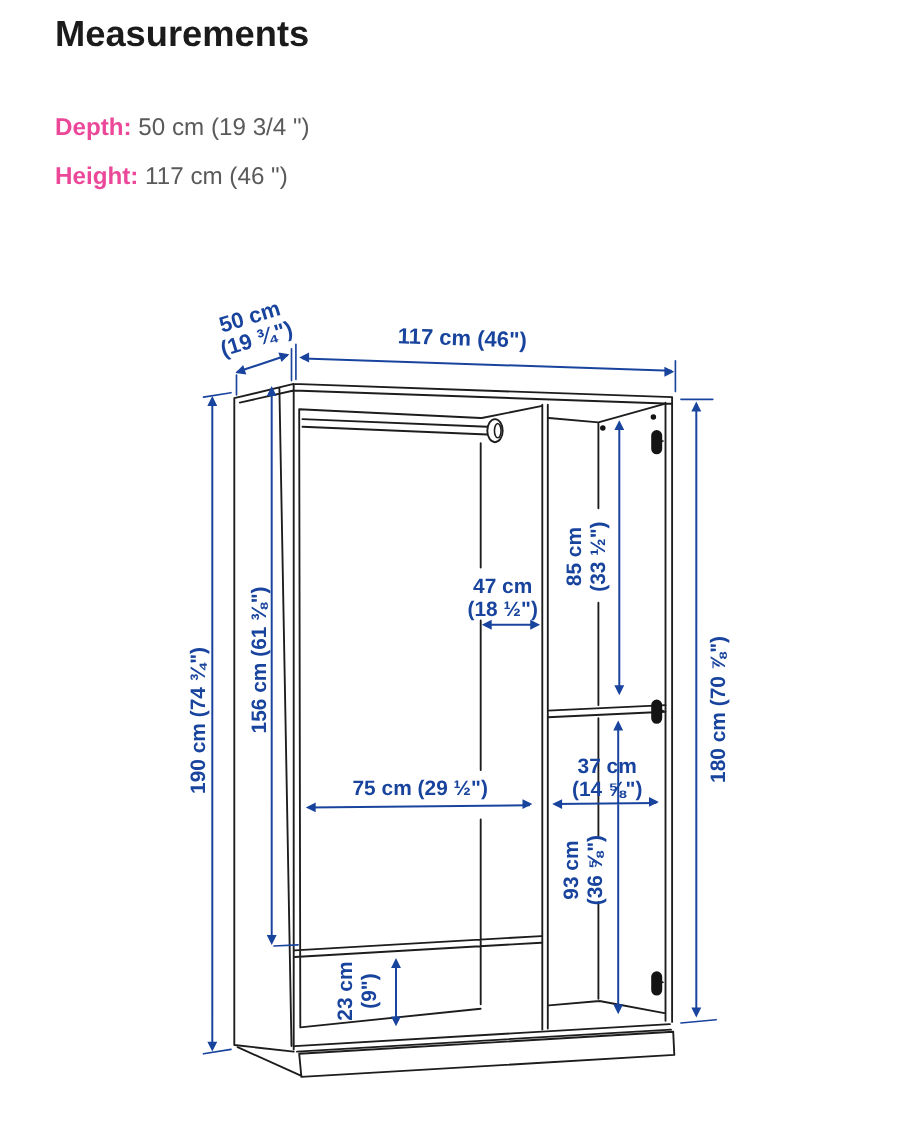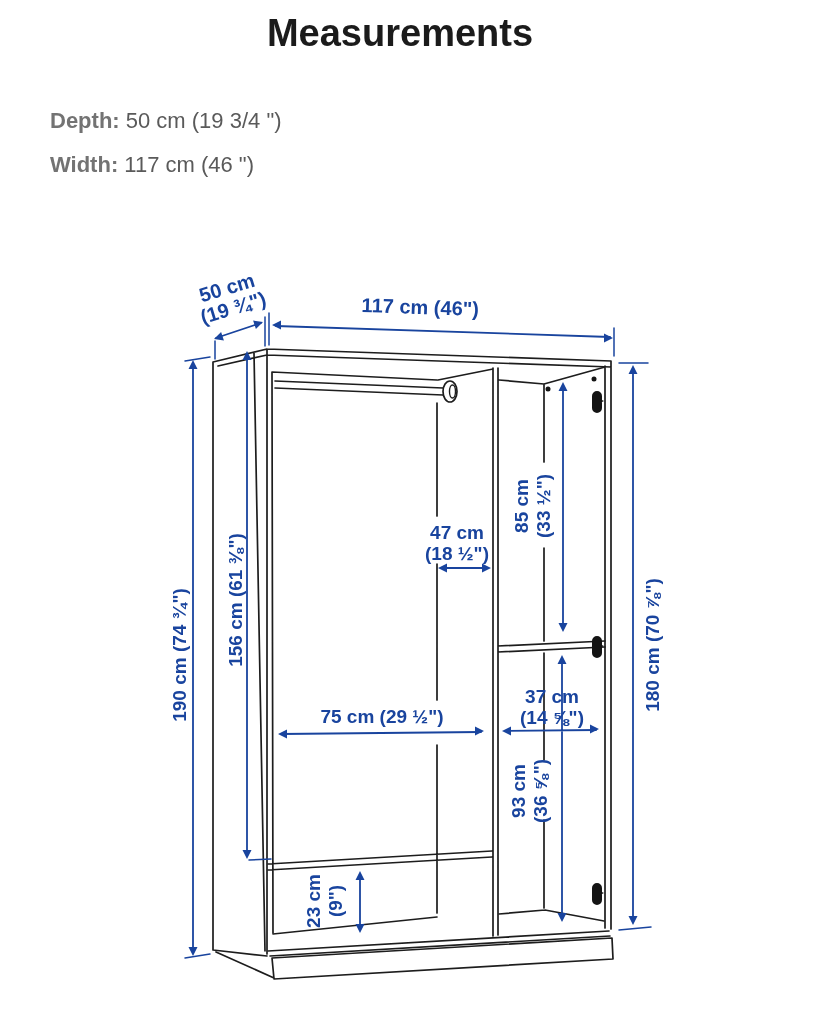--- a/index.html
+++ b/index.html
@@ -1,42 +1,42 @@
 <!DOCTYPE html>
 <html><head>
 <meta charset="utf-8">
 <style>
   html,body { margin:0; padding:0; }
   body {
     width:828px; height:1028px; background:#ffffff; position:relative;
     overflow:hidden; font-family:"Liberation Sans", sans-serif;
   }
   .header { position:absolute; left:50px; top:12px; width:700px; }
-  .page-title { font-size:38px; font-weight:700; color:#1b1b1b; margin:0;text-align:center; }
+  .page-title { font-size:33px; font-weight:700; color:#1b1b1b; margin:0; }
   .specs { margin-top:44px; }
   .spec-line { font-size:22px; line-height:43.5px; color:#5a5a5a; white-space:pre; }
-  .spec-label { font-weight:700; color:#737373; }
+  .spec-label { font-weight:700; color:#ec4899; }
   svg.diagram { position:absolute; left:0; top:0; }
   .ln { stroke:#1d1d1d; stroke-width:1.7; fill:none; stroke-linecap:round; stroke-linejoin:round; }
   .bl { stroke:#19449e; stroke-width:1.8; fill:none; stroke-linecap:round; }
   .blt { stroke:#19449e; stroke-width:1.5; fill:none; stroke-linecap:round; }
   .ah { fill:#19449e; stroke:none; }
   .hw { fill:#141414; stroke:none; }
   svg text { font-family:"Liberation Sans", sans-serif; font-weight:700; fill:#19449e; }
   .dim { font-size:19px; }
   .dim-lg { font-size:20px; }
 </style>
 </head>
 <body>
 
 <div class="header">
   <h1 class="page-title">Measurements</h1>
   <div class="specs">
     <div class="spec-line"><span class="spec-label">Depth: </span><span>50 cm (19 3/4 ")</span></div>
-    <div class="spec-line"><span class="spec-label">Width: </span><span>117 cm (46 ")</span></div>
+    <div class="spec-line"><span class="spec-label">Height: </span><span>117 cm (46 ")</span></div>
   </div>
 </div>
 
 <svg class="diagram" width="828" height="1028" viewBox="0 0 828 1028">
 
   <path class="ln" d="
     M213,362 L213,950
     M213,362 L267,349
     M218,366 L267,355
     M254,353 L265,951

